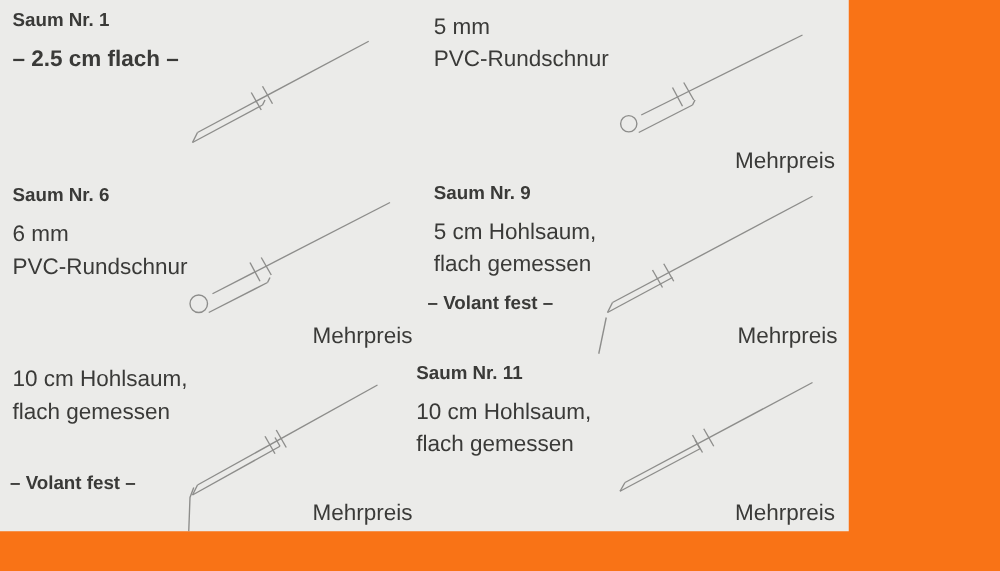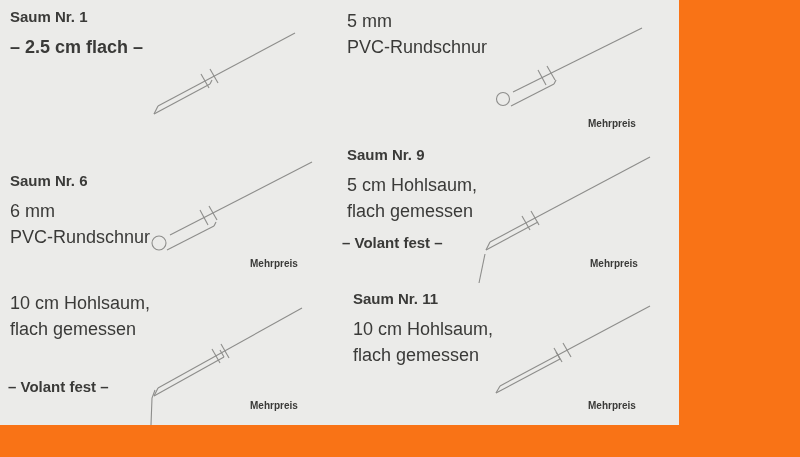--- a/index.html
+++ b/index.html
@@ -5,21 +5,21 @@
   html,body{margin:0;padding:0;background:#ffffff;}
   body{font-family:"Liberation Sans", sans-serif;}
   .canvas{position:relative;width:800px;height:457px;background:#f97316;overflow:hidden;}
   .panel{position:absolute;left:0;top:0;width:679px;height:425px;background:#ebebe9;}
   .abs{position:absolute;}
   .cell{position:absolute;}
   .title{margin:0 0 9px 0;font-size:15px;font-weight:bold;color:#3a3a38;}
   .desc{font-size:18px;color:#3a3a38;line-height:26px;white-space:nowrap;}
   .bold{font-weight:bold;}
   .note{font-size:15px;font-weight:bold;color:#3a3a38;white-space:nowrap;text-align:center;}
-  .mehrpreis{font-size:10px;font-weight:bold;color:#3a3a38;white-space:nowrap;}
+  .mehrpreis{font-size:18px;font-weight:normal;color:#3a3a38;white-space:nowrap;}
   svg{display:block;overflow:visible;}
   .sketch line,.sketch path,.sketch circle,.sketch polyline{stroke:#8d8d8b;fill:none;stroke-width:1.1;}
 </style>
 </head>
 <body>
 
 <div class="canvas">
   <div class="panel"></div>
 
   <section class="cell" style="left:10px;top:8px;">
@@ -42,21 +42,21 @@
   <svg class="sketch abs" style="left:490px;top:20px;" width="165" height="95">
     <circle cx="13" cy="79" r="6.5"></circle>
     <line x1="23" y1="72" x2="152" y2="8"></line>
     <line x1="21" y1="86" x2="64" y2="64"></line>
     <line x1="64" y1="64" x2="66" y2="60"></line>
     <line x1="48" y1="50" x2="56" y2="65"></line>
     <line x1="57" y1="46" x2="65" y2="60"></line>
   </svg>
   <div class="mehrpreis abs" style="left:588px;top:118px;">Mehrpreis</div>
 
-  <section class="cell" style="left:10px;top:148px;margin-top:24px;">
+  <section class="cell" style="left:10px;top:148px;">
     <h3 class="title">Saum Nr. 6</h3>
     <div class="desc">6 mm</div>
     <div class="desc">PVC-Rundschnur</div>
   </section>
   <svg class="sketch abs" style="left:146px;top:153px;" width="175" height="105">
     <circle cx="13" cy="90" r="7"></circle>
     <line x1="24" y1="82" x2="166" y2="9"></line>
     <line x1="21" y1="97" x2="68" y2="73"></line>
     <line x1="68" y1="73" x2="70" y2="69"></line>
     <line x1="54" y1="57" x2="62" y2="72"></line>
@@ -89,21 +89,21 @@
     <line x1="18" y1="92" x2="162" y2="12"></line>
     <line x1="14" y1="100" x2="84" y2="61"></line>
     <line x1="14" y1="100" x2="18" y2="92"></line>
     <line x1="84" y1="61" x2="80" y2="54"></line>
     <line x1="72" y1="53" x2="80" y2="67"></line>
     <line x1="81" y1="48" x2="89" y2="62"></line>
     <polyline points="15,94 12,102 11,129"></polyline>
   </svg>
   <div class="mehrpreis abs" style="left:250px;top:400px;">Mehrpreis</div>
 
-  <section class="cell" style="left:353px;top:290px;">
+  <section class="cell" style="left:333px;top:290px;">
     <h3 class="title">Saum Nr. 11</h3>
     <div class="desc">10 cm Hohlsaum,</div>
     <div class="desc">flach gemessen</div>
   </section>
   <svg class="sketch abs" style="left:488px;top:296px;" width="170" height="100">
     <line x1="12" y1="90" x2="162" y2="10"></line>
     <line x1="8" y1="97" x2="72" y2="63"></line>
     <line x1="8" y1="97" x2="12" y2="90"></line>
     <line x1="72" y1="63" x2="68" y2="56"></line>
     <line x1="66" y1="52" x2="74" y2="66"></line>

